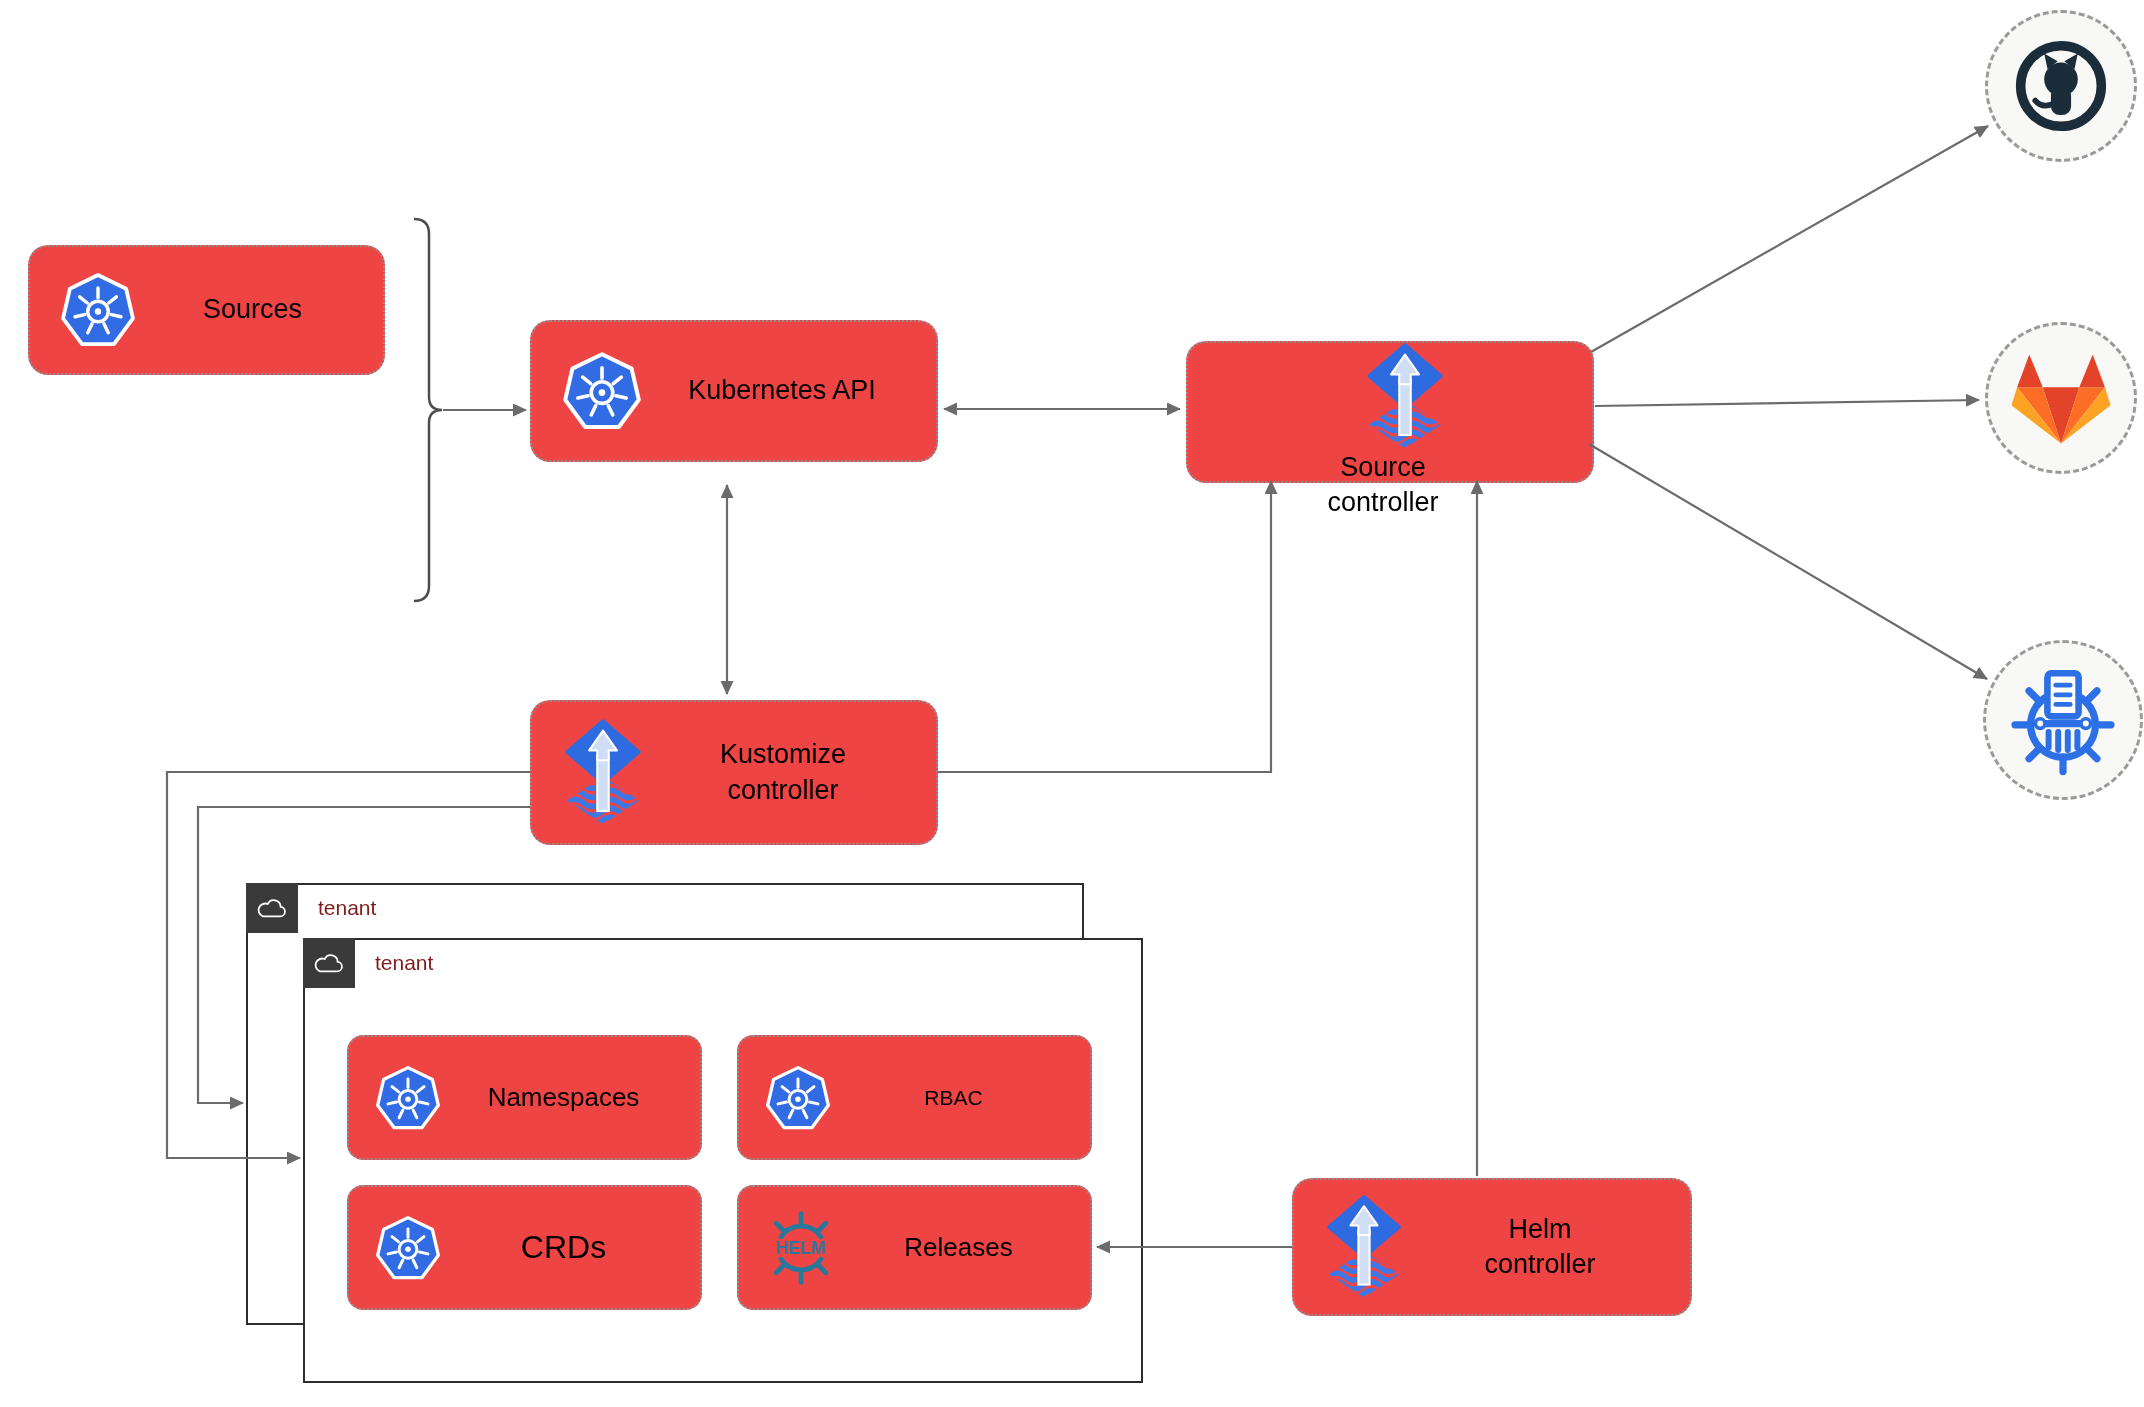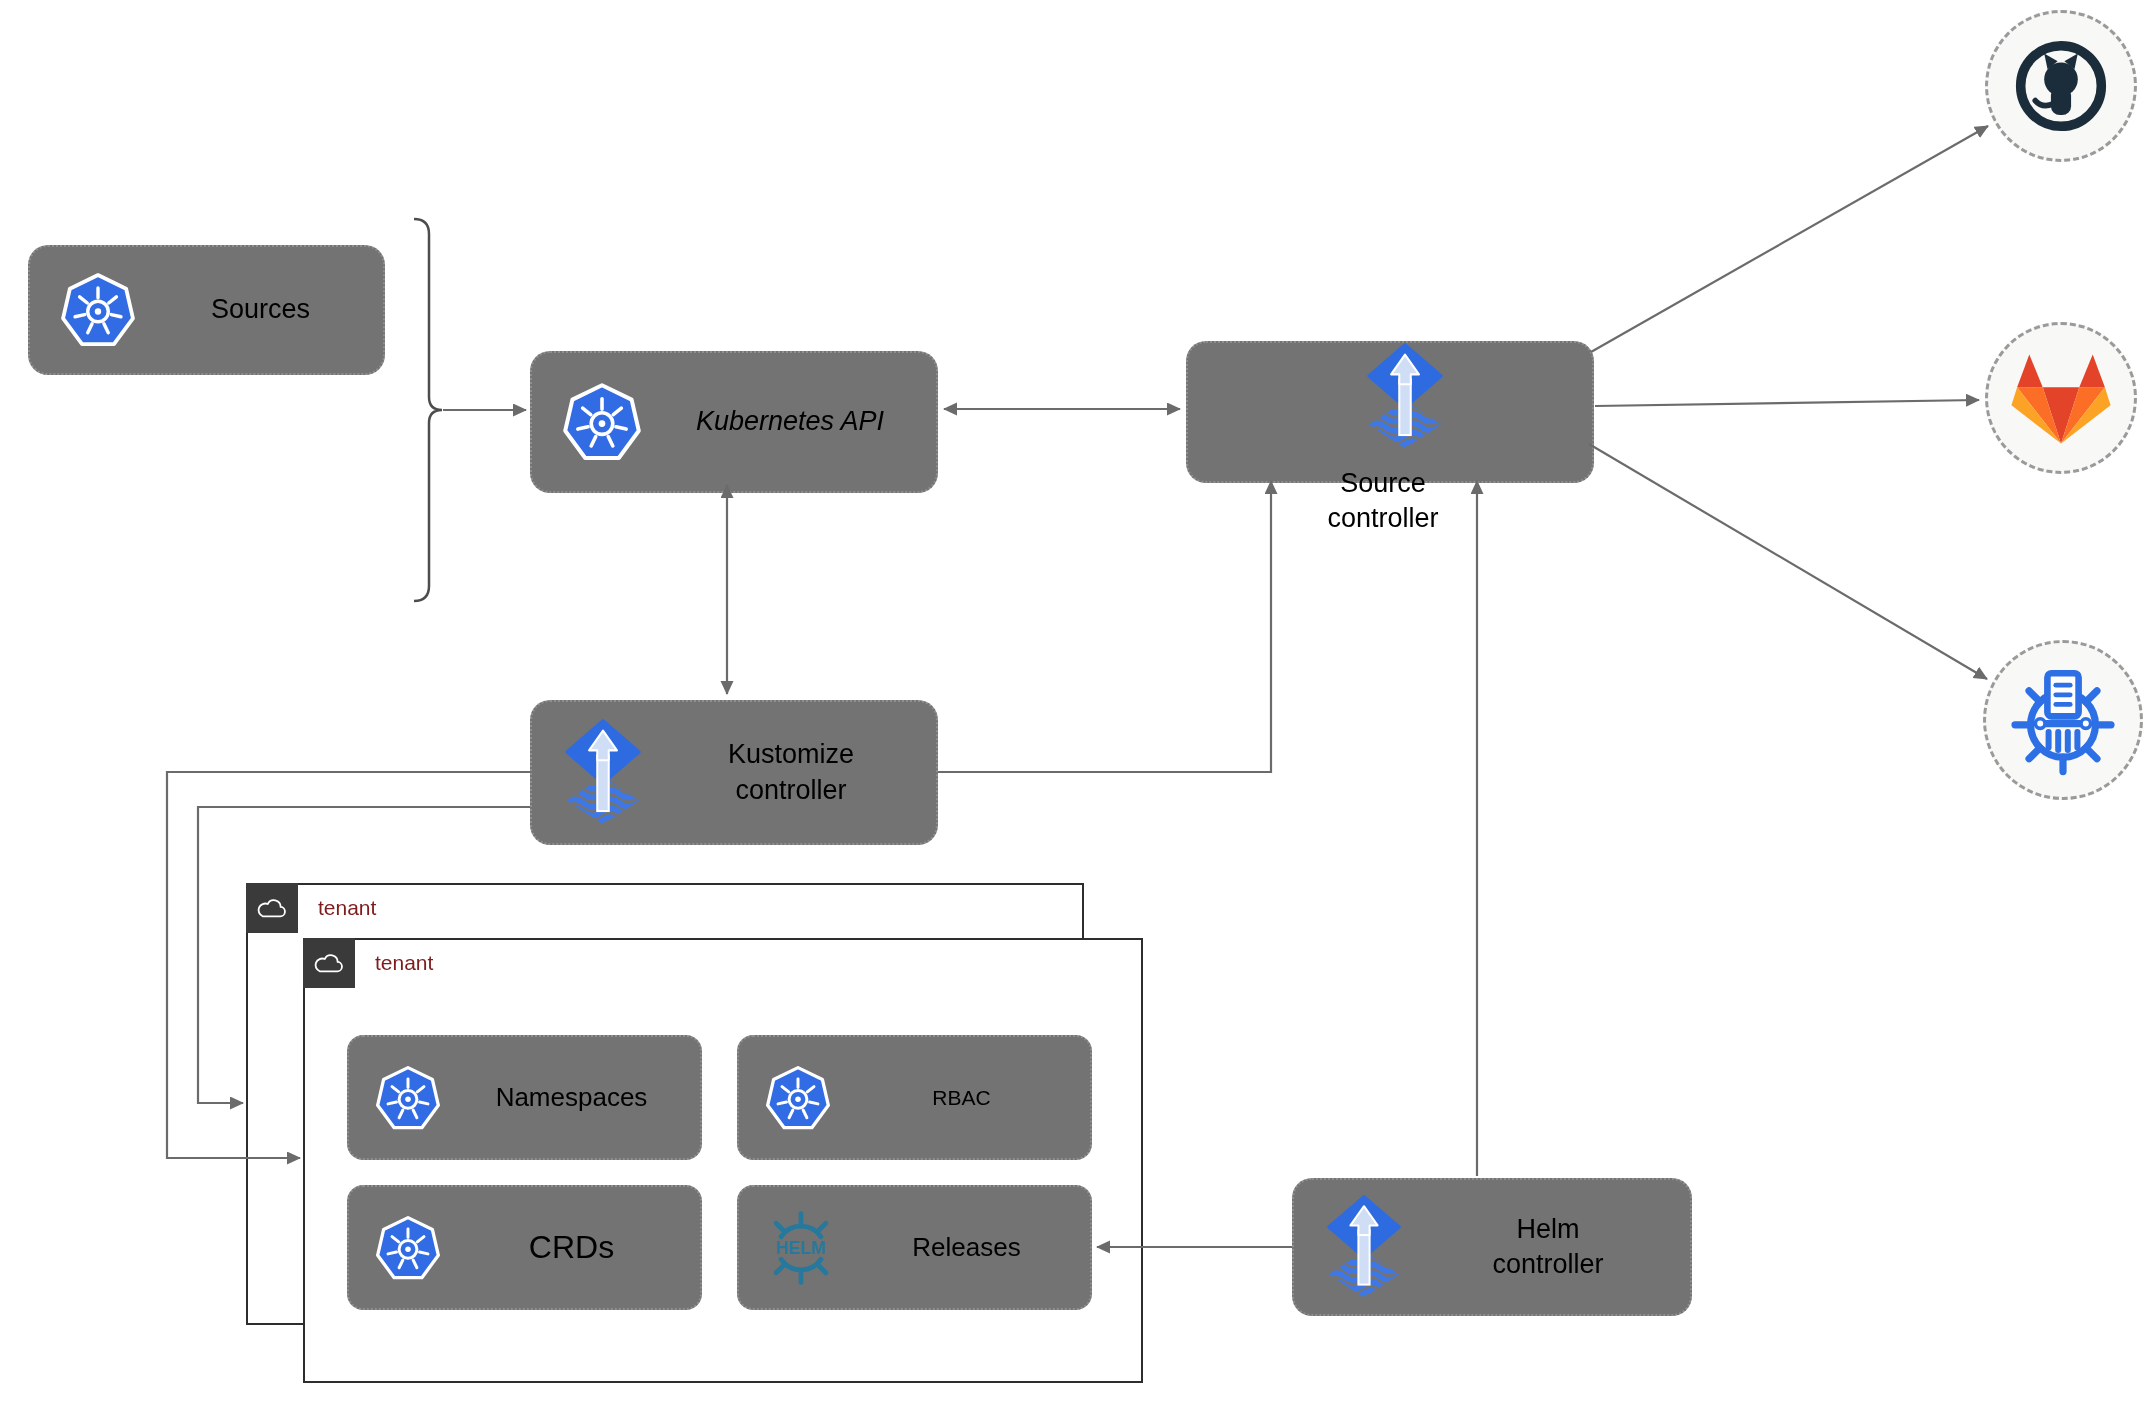--- a/index.html
+++ b/index.html
@@ -1,19 +1,19 @@
 <!DOCTYPE html>
 <html><head>
 <meta charset="utf-8">
 <style>
   html,body{margin:0;padding:0;background:#fff;}
   #canvas{position:relative;width:2144px;height:1407px;background:#fff;overflow:hidden;
           font-family:"Liberation Sans",sans-serif;color:#111;}
-  .node{position:absolute;background:#737373;border:2px dotted #8f8f8f;border-radius:20px;
-        display:flex;align-items:center;box-sizing:border-box;z-index:3;gap:16px;}
+  .node{position:absolute;background:#ef4444;border:2px dotted #8f8f8f;border-radius:20px;
+        display:flex;align-items:center;box-sizing:border-box;z-index:3;}
   .node .icon-wrap{margin-left:30px;flex:0 0 auto;display:flex;}
   .node .label{flex:1;text-align:center;font-size:27px;line-height:1.3;color:#000;
                padding-right:14px;}
   .node .label .two-line{display:inline-block;width:160px;}
   .tenant{position:absolute;background:#fff;border:2px solid #2d2d2d;box-sizing:border-box;}
   .tenant-badge{position:absolute;width:52px;height:50px;background:#3a3a3a;
                 display:flex;align-items:center;justify-content:center;z-index:4;}
   .tenant-label{position:absolute;font-size:21px;color:#7f1d1d;z-index:4;}
   .provider{position:absolute;border:3px dashed #9a9a9a;border-radius:50%;background:#f8f8f6;
             display:flex;align-items:center;justify-content:center;box-sizing:border-box;z-index:3;}
@@ -48,21 +48,21 @@
           <circle cx="50" cy="52" r="13.5"></circle>
           <path d="M50 34 L50 21 M64.1 40.8 L74.2 32.7 M67.5 56 L80.2 58.9 M57.8 68.2 L63.5 79.9 M42.2 68.2 L36.5 79.9 M32.5 56 L19.8 58.9 M35.9 40.8 L25.8 32.7"></path>
         </g>
         <circle cx="50" cy="52" r="4.2" fill="#fff"></circle>
       </svg>
     </span>
     <span class="label">Sources</span>
   </div>
 
 
-  <div class="node" style="left:530px;top:351px;width:408px;height:142px;font-style:italic;">
+  <div class="node" style="left:530px;top:320px;width:408px;height:142px;">
     <span class="icon-wrap">
       <svg width="80" height="80" viewBox="0 0 100 100">
         <polygon points="50,4 87,22 96,61 71,95 29,95 4,61 13,22" fill="#326ce5" stroke="#fff" stroke-width="5" stroke-linejoin="round"></polygon>
         <g stroke="#fff" fill="none" stroke-width="4.5" stroke-linecap="round">
           <circle cx="50" cy="52" r="13.5"></circle>
           <path d="M50 34 L50 21 M64.1 40.8 L74.2 32.7 M67.5 56 L80.2 58.9 M57.8 68.2 L63.5 79.9 M42.2 68.2 L36.5 79.9 M32.5 56 L19.8 58.9 M35.9 40.8 L25.8 32.7"></path>
         </g>
         <circle cx="50" cy="52" r="4.2" fill="#fff"></circle>
       </svg>
     </span>

